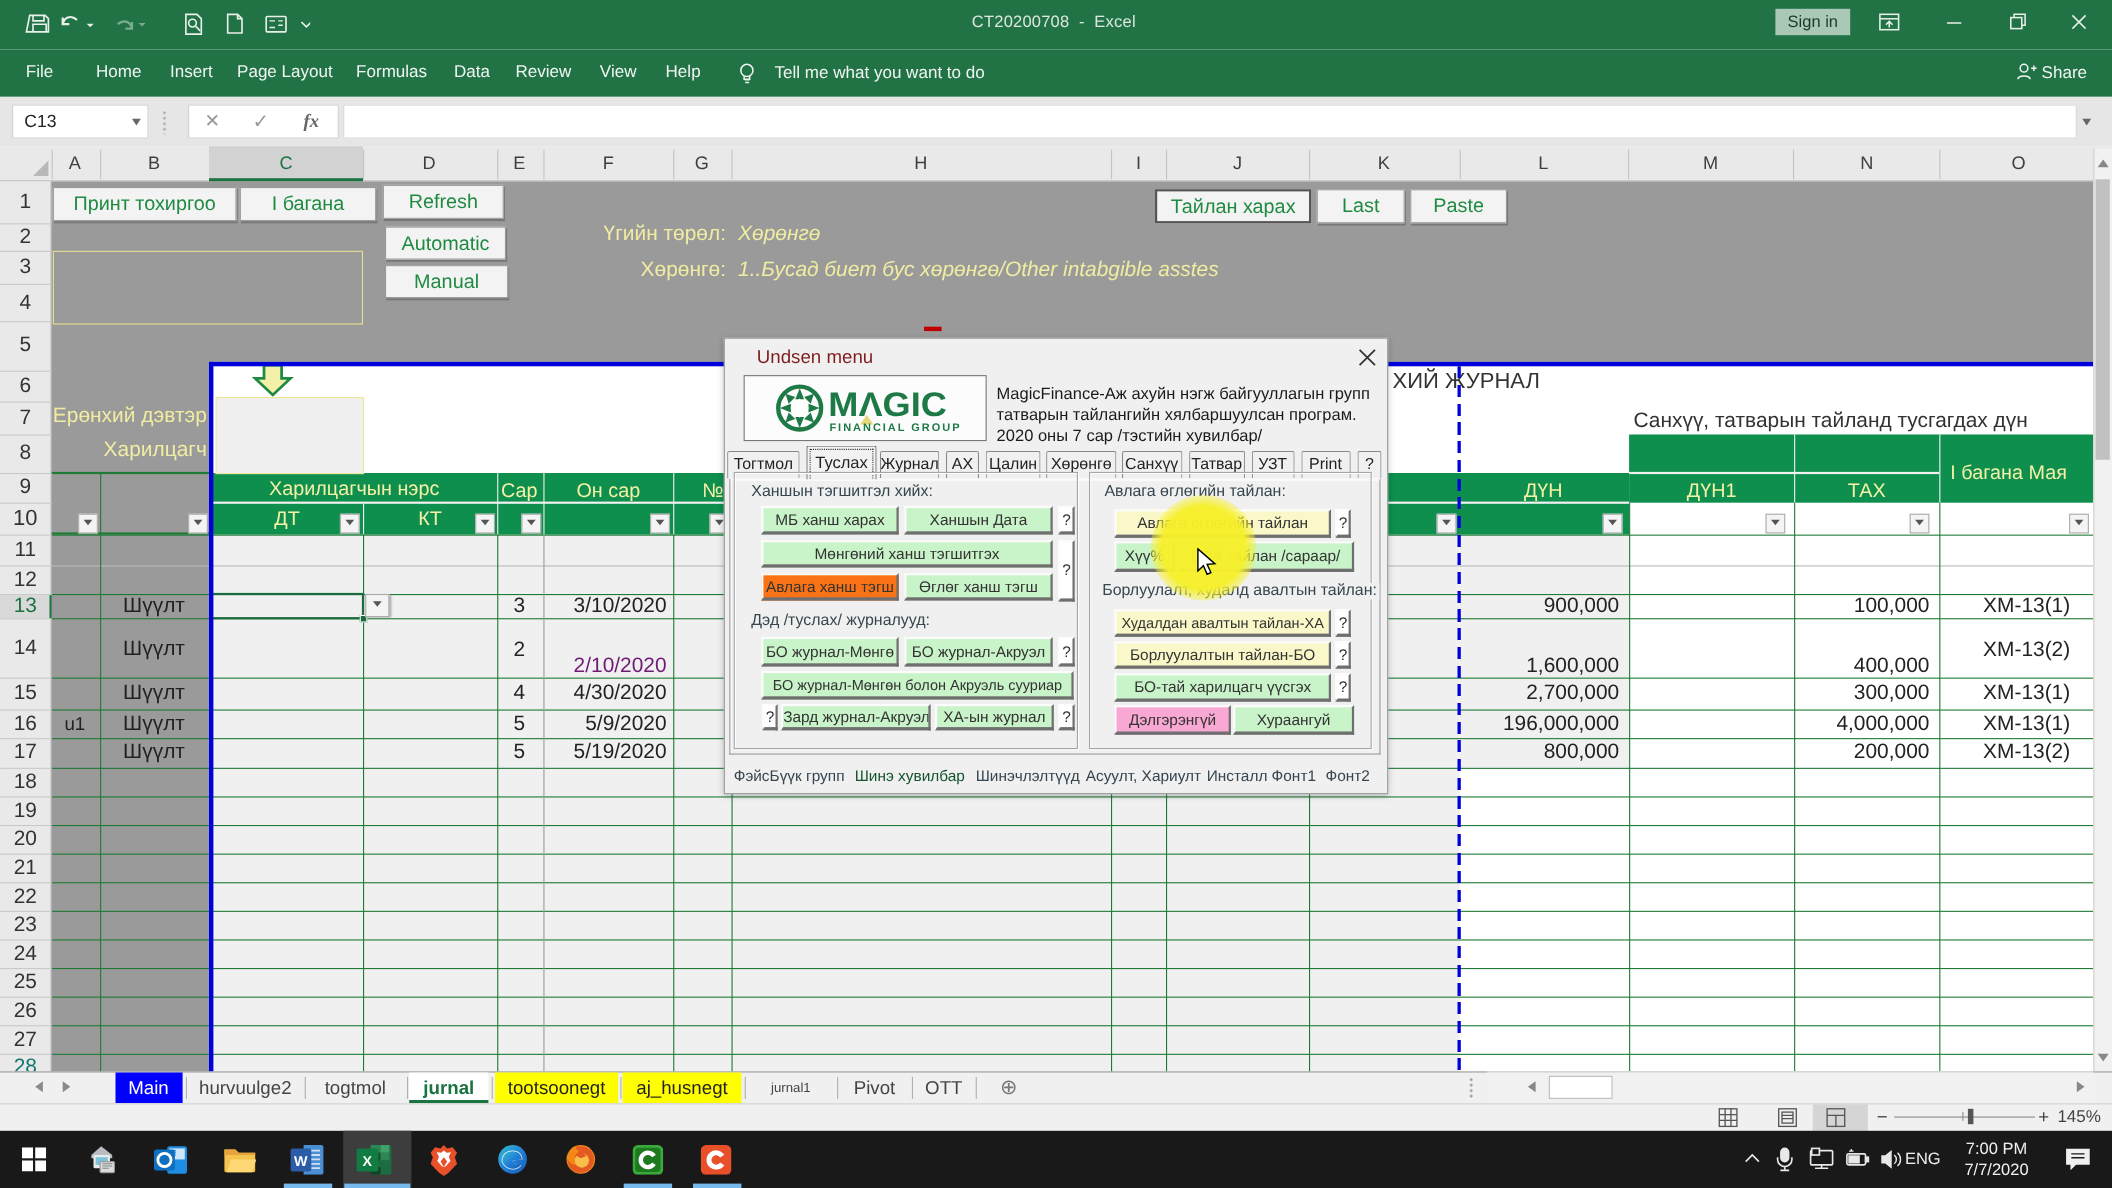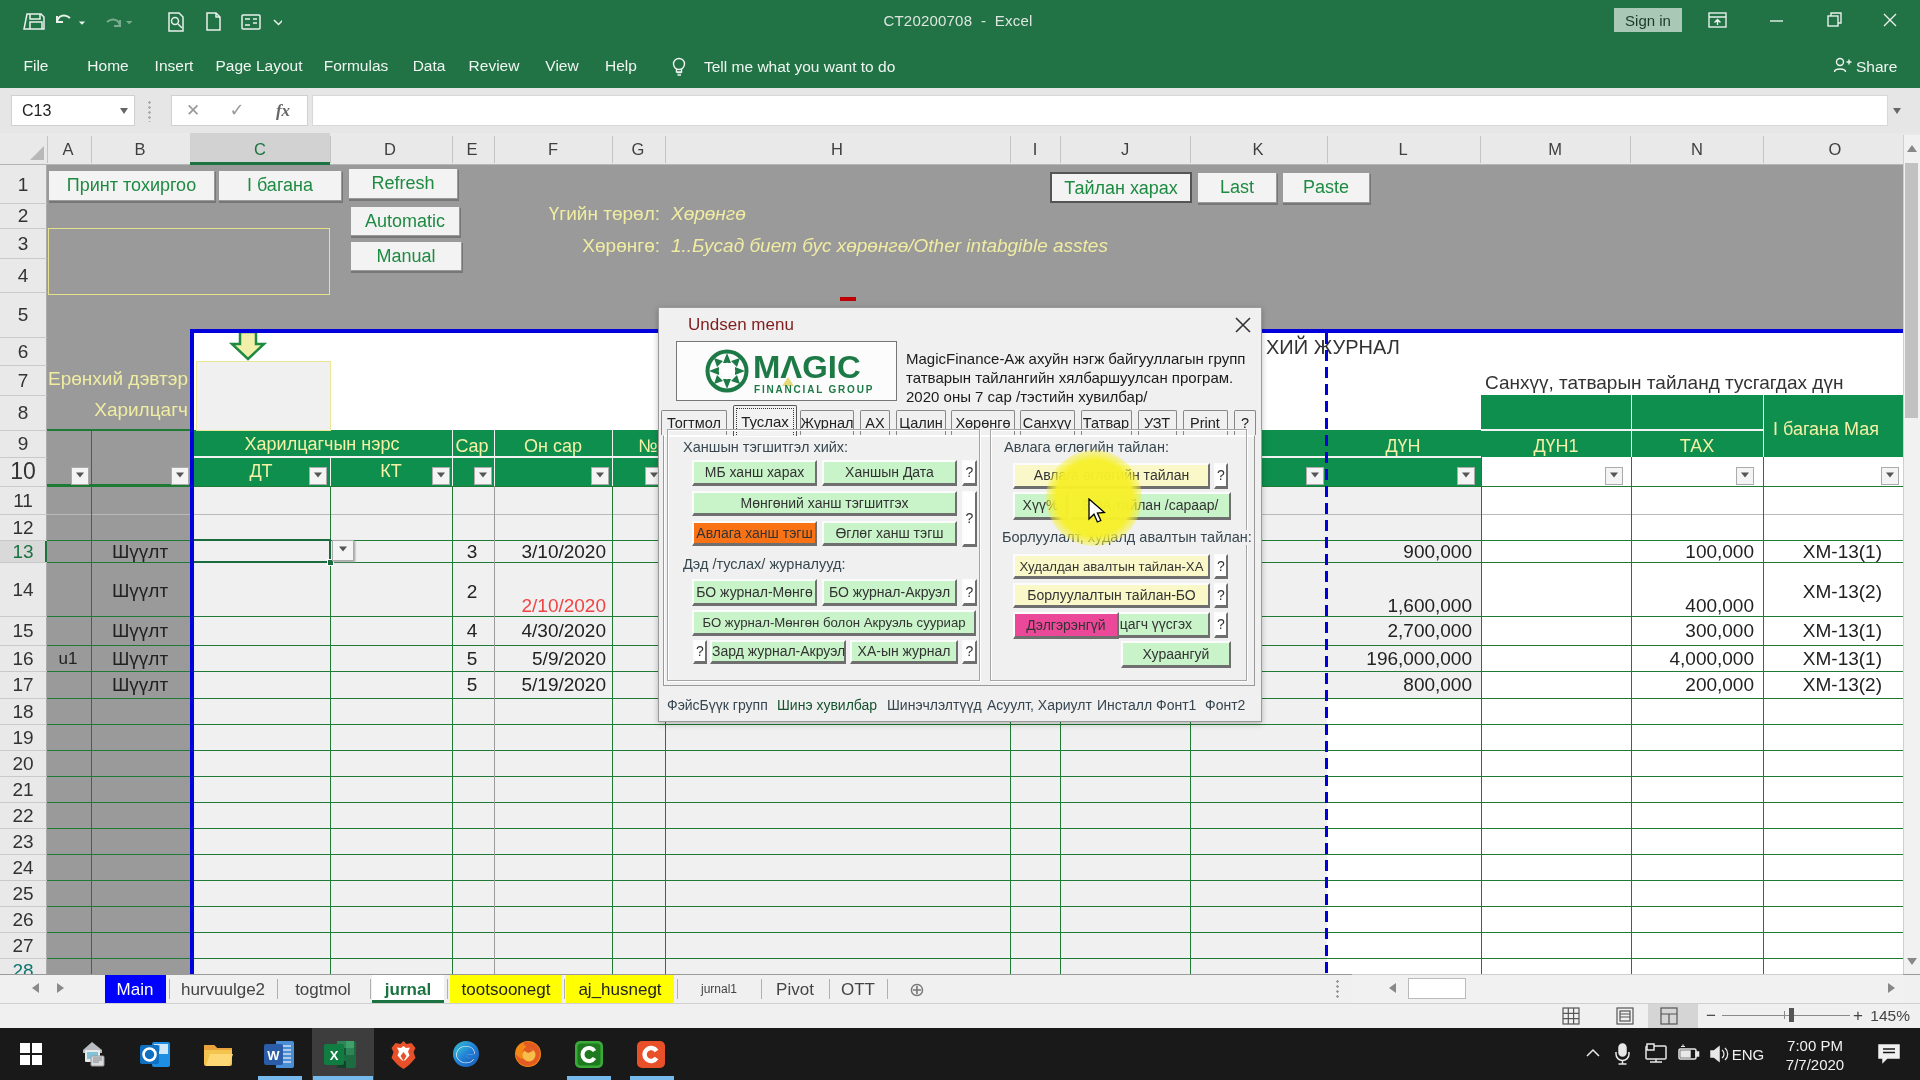--- a/index.html
+++ b/index.html
@@ -188,21 +188,21 @@
 <div class="a" style="left:0;top:541px;width:47px;height:21px;background:#d9d9d9;border-right:2px solid #1a7340"></div>
 <div class="tx ctr" style="left:23px;top:184px;font-size:19px;color:#333">1</div>
 <div class="tx ctr" style="left:23px;top:215px;font-size:19px;color:#333">2</div>
 <div class="tx ctr" style="left:23px;top:243px;font-size:19px;color:#333">3</div>
 <div class="tx ctr" style="left:23px;top:275px;font-size:19px;color:#333">4</div>
 <div class="tx ctr" style="left:23px;top:314px;font-size:19px;color:#333">5</div>
 <div class="tx ctr" style="left:23px;top:351px;font-size:19px;color:#333">6</div>
 <div class="tx ctr" style="left:23px;top:380px;font-size:19px;color:#333">7</div>
 <div class="tx ctr" style="left:23px;top:412px;font-size:19px;color:#333">8</div>
 <div class="tx ctr" style="left:23px;top:443px;font-size:19px;color:#333">9</div>
-<div class="tx ctr" style="left:23px;top:471px;font-size:23px;color:#333">10</div>
+<div class="tx ctr" style="left:23px;top:471px;font-size:20px;color:#333">10</div>
 <div class="tx ctr" style="left:23px;top:500px;font-size:19px;color:#333">11</div>
 <div class="tx ctr" style="left:23px;top:527px;font-size:19px;color:#333">12</div>
 <div class="tx ctr" style="left:23px;top:551px;font-size:19px;color:#1a7340">13</div>
 <div class="tx ctr" style="left:23px;top:589px;font-size:19px;color:#333">14</div>
 <div class="tx ctr" style="left:23px;top:630px;font-size:19px;color:#333">15</div>
 <div class="tx ctr" style="left:23px;top:658px;font-size:19px;color:#333">16</div>
 <div class="tx ctr" style="left:23px;top:684px;font-size:19px;color:#333">17</div>
 <div class="tx ctr" style="left:23px;top:711px;font-size:19px;color:#333">18</div>
 <div class="tx ctr" style="left:23px;top:737px;font-size:19px;color:#333">19</div>
 <div class="tx ctr" style="left:23px;top:763px;font-size:19px;color:#333">20</div>
@@ -259,21 +259,21 @@
 <div class="dd" style="left:1736px;top:467px;width:18px;height:18px"></div>
 <div class="dd" style="left:1881px;top:467px;width:18px;height:18px"></div>
 <div class="tx ctr" style="left:140px;top:551px;font-size:19px;color:#222">Шүүлт</div>
 <div class="tx ctr" style="left:472px;top:551px;font-size:19px;color:#222">3</div>
 <div class="tx rt" style="left:606px;top:551px;font-size:19px;color:#222">3/10/2020</div>
 <div class="tx rt" style="left:1472px;top:551px;font-size:19px;color:#222">900,000</div>
 <div class="tx rt" style="left:1754px;top:551px;font-size:19px;color:#222">100,000</div>
 <div class="tx rt" style="left:1882px;top:551px;font-size:19px;color:#222">XM-13(1)</div>
 <div class="tx ctr" style="left:140px;top:590px;font-size:19px;color:#222">Шүүлт</div>
 <div class="tx ctr" style="left:472px;top:591px;font-size:19px;color:#222">2</div>
-<div class="tx rt" style="left:606px;top:605px;font-size:19px;color:#ef4444">2/10/2020</div>
+<div class="tx rt" style="left:606px;top:605px;font-size:19px;color:#701a75">2/10/2020</div>
 <div class="tx rt" style="left:1472px;top:605px;font-size:19px;color:#222">1,600,000</div>
 <div class="tx rt" style="left:1754px;top:605px;font-size:19px;color:#222">400,000</div>
 <div class="tx rt" style="left:1882px;top:591px;font-size:19px;color:#222">XM-13(2)</div>
 <div class="tx ctr" style="left:140px;top:630px;font-size:19px;color:#222">Шүүлт</div>
 <div class="tx ctr" style="left:472px;top:630px;font-size:19px;color:#222">4</div>
 <div class="tx rt" style="left:606px;top:630px;font-size:19px;color:#222">4/30/2020</div>
 <div class="tx rt" style="left:1472px;top:630px;font-size:19px;color:#222">2,700,000</div>
 <div class="tx rt" style="left:1754px;top:630px;font-size:19px;color:#222">300,000</div>
 <div class="tx rt" style="left:1882px;top:630px;font-size:19px;color:#222">XM-13(1)</div>
 <div class="tx ctr" style="left:140px;top:658px;font-size:19px;color:#222">Шүүлт</div>
@@ -528,21 +528,21 @@
 <div class="vbb" style="left:1013px;top:463px;width:197px;height:26px;background:#faf8c8;line-height:21px">Авлага өглөгийн тайлан</div>
 <div class="vbb" style="left:1214px;top:463px;width:14px;height:26px;background:#fff;line-height:21px">?</div>
 <div class="vbb" style="left:1013px;top:492px;width:55px;height:28px;background:#c9f3c9;line-height:23px">Хүү%</div>
 <div class="vbb" style="left:1070px;top:492px;width:161px;height:28px;background:#c9f3c9;line-height:23px">БОА тайлан /сараар/</div>
 <div class="vbb" style="left:1013px;top:554px;width:197px;height:25px;background:#faf8c8;line-height:20px"><span class="sm">Худалдан авалтын тайлан-ХА</span></div>
 <div class="vbb" style="left:1214px;top:554px;width:14px;height:25px;background:#fff;line-height:20px">?</div>
 <div class="vbb" style="left:1013px;top:583px;width:197px;height:25px;background:#faf8c8;line-height:20px">Борлуулалтын тайлан-БО</div>
 <div class="vbb" style="left:1214px;top:583px;width:14px;height:25px;background:#fff;line-height:20px">?</div>
 <div class="vbb" style="left:1013px;top:612px;width:197px;height:26px;background:#c9f3c9;line-height:21px">БО-тай харилцагч үүсгэх</div>
 <div class="vbb" style="left:1214px;top:612px;width:14px;height:26px;background:#fff;line-height:21px">?</div>
-<div class="vbb" style="left:1013px;top:612px;width:106px;height:27px;background:#ec4899;line-height:22px">Дэлгэрэнгүй</div>
+<div class="vbb" style="left:1013px;top:641px;width:106px;height:27px;background:#f9a8d4;line-height:22px">Дэлгэрэнгүй</div>
 <div class="vbb" style="left:1121px;top:641px;width:110px;height:27px;background:#c9f3c9;line-height:22px">Хураангуй</div>
 <div class="tx" style="left:667px;top:698px;font-size:14px;color:#36454f">ФэйсБүүк групп</div>
 <div class="tx" style="left:777px;top:698px;font-size:14px;color:#14532d">Шинэ хувилбар</div>
 <div class="tx" style="left:887px;top:698px;font-size:14px;color:#36454f">Шинэчлэлтүүд</div>
 <div class="tx" style="left:987px;top:698px;font-size:14px;color:#36454f">Асуулт, Хариулт</div>
 <div class="tx" style="left:1097px;top:698px;font-size:14px;color:#36454f">Инсталл</div>
 <div class="tx" style="left:1156px;top:698px;font-size:14px;color:#36454f">Фонт1</div>
 <div class="tx" style="left:1205px;top:698px;font-size:14px;color:#36454f">Фонт2</div>
 <div class="a" style="left:1046px;top:450px;width:96px;height:96px;border-radius:50%;background:radial-gradient(circle,rgba(246,240,43,.97) 0 56%,rgba(246,240,43,0) 78%)"></div>
 <svg class="a" style="left:1088px;top:498px" width="20" height="27" viewBox="0 0 20 27">

